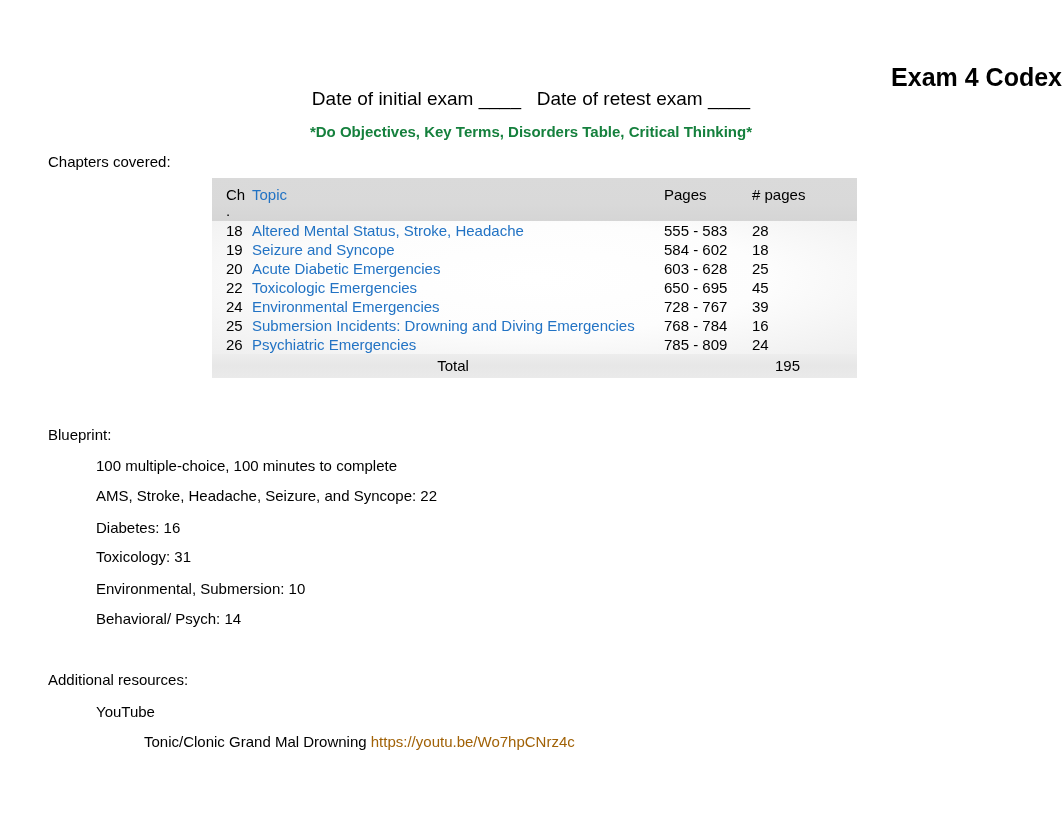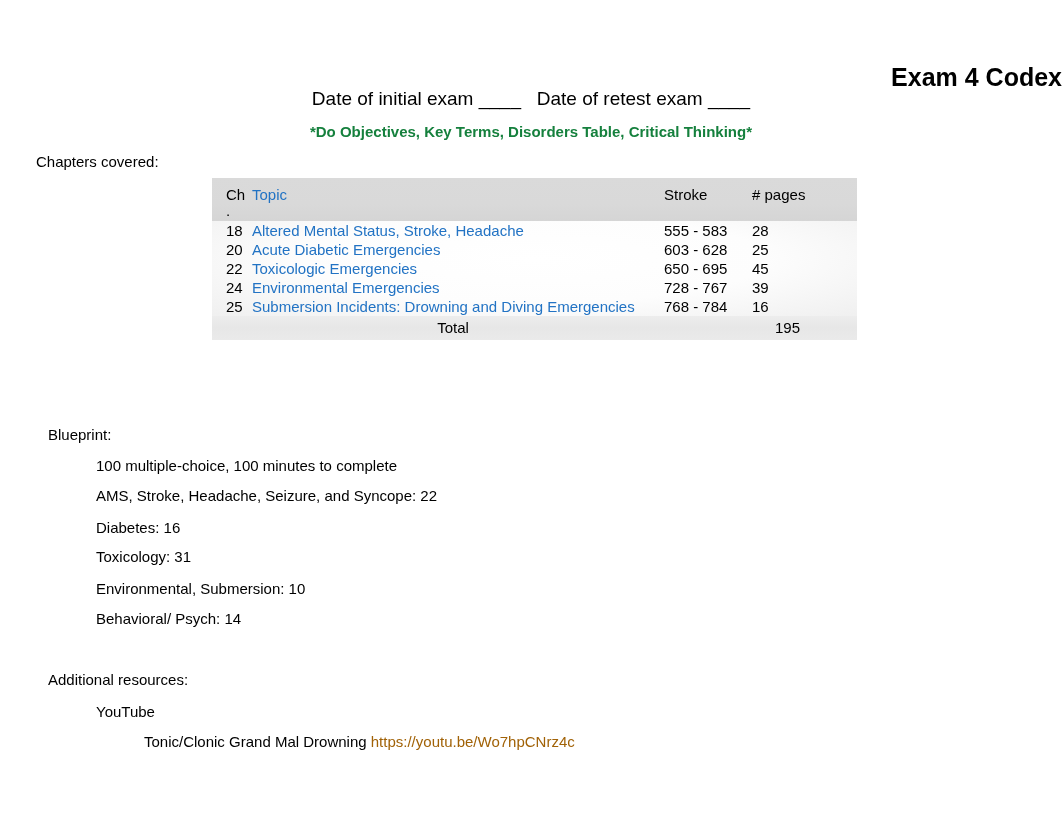--- a/index.html
+++ b/index.html
@@ -56,21 +56,21 @@
     text-align: center;
     font-size: 15px;
     font-weight: bold;
     color: #15803d;
     line-height: 19px;
   }
 
   .chapters-label {
     position: absolute;
     top: 152px;
-    left: 36px;
+    left: 48px;
     font-size: 15px;
     line-height: 19px;
   }
 
   
   .table-wrap {
     position: absolute;
     top: 178px;
     left: 212px;
     width: 645px;
@@ -197,32 +197,38 @@
           <col class="c-pages">
           <col class="c-num">
       </colgroup>
       <thead>
         <tr>
           <th class="cell-ch">
             <span>Ch</span>
             <span class="hdr-sub">.</span>
           </th>
           <th class="cell-topic">Topic</th>
-          <th class="cell-pages">Stroke</th>
+          <th class="cell-pages">Pages</th>
           <th class="cell-num"># pages</th>
         </tr>
       </thead>
       <tbody>
         <tr>
           <td class="cell-ch">18</td>
           <td class="cell-topic">Altered Mental Status, Stroke, Headache</td>
           <td class="cell-pages">555 - 583</td>
           <td class="cell-num">28</td>
         </tr>
         <tr>
+          <td class="cell-ch">19</td>
+          <td class="cell-topic">Seizure and Syncope</td>
+          <td class="cell-pages">584 - 602</td>
+          <td class="cell-num">18</td>
+        </tr>
+        <tr>
           <td class="cell-ch">20</td>
           <td class="cell-topic">Acute Diabetic Emergencies</td>
           <td class="cell-pages">603 - 628</td>
           <td class="cell-num">25</td>
         </tr>
         <tr>
           <td class="cell-ch">22</td>
           <td class="cell-topic">Toxicologic Emergencies</td>
           <td class="cell-pages">650 - 695</td>
           <td class="cell-num">45</td>
@@ -231,20 +237,26 @@
           <td class="cell-ch">24</td>
           <td class="cell-topic">Environmental Emergencies</td>
           <td class="cell-pages">728 - 767</td>
           <td class="cell-num">39</td>
         </tr>
         <tr>
           <td class="cell-ch">25</td>
           <td class="cell-topic">Submersion Incidents: Drowning and Diving Emergencies</td>
           <td class="cell-pages">768 - 784</td>
           <td class="cell-num">16</td>
+        </tr>
+        <tr>
+          <td class="cell-ch">26</td>
+          <td class="cell-topic">Psychiatric Emergencies</td>
+          <td class="cell-pages">785 - 809</td>
+          <td class="cell-num">24</td>
         </tr>
         <tr class="total-row">
           <td></td>
           <td class="total-label">Total</td>
           <td></td>
           <td class="total-value">195</td>
         </tr>
       </tbody>
     </table>
   </div>

